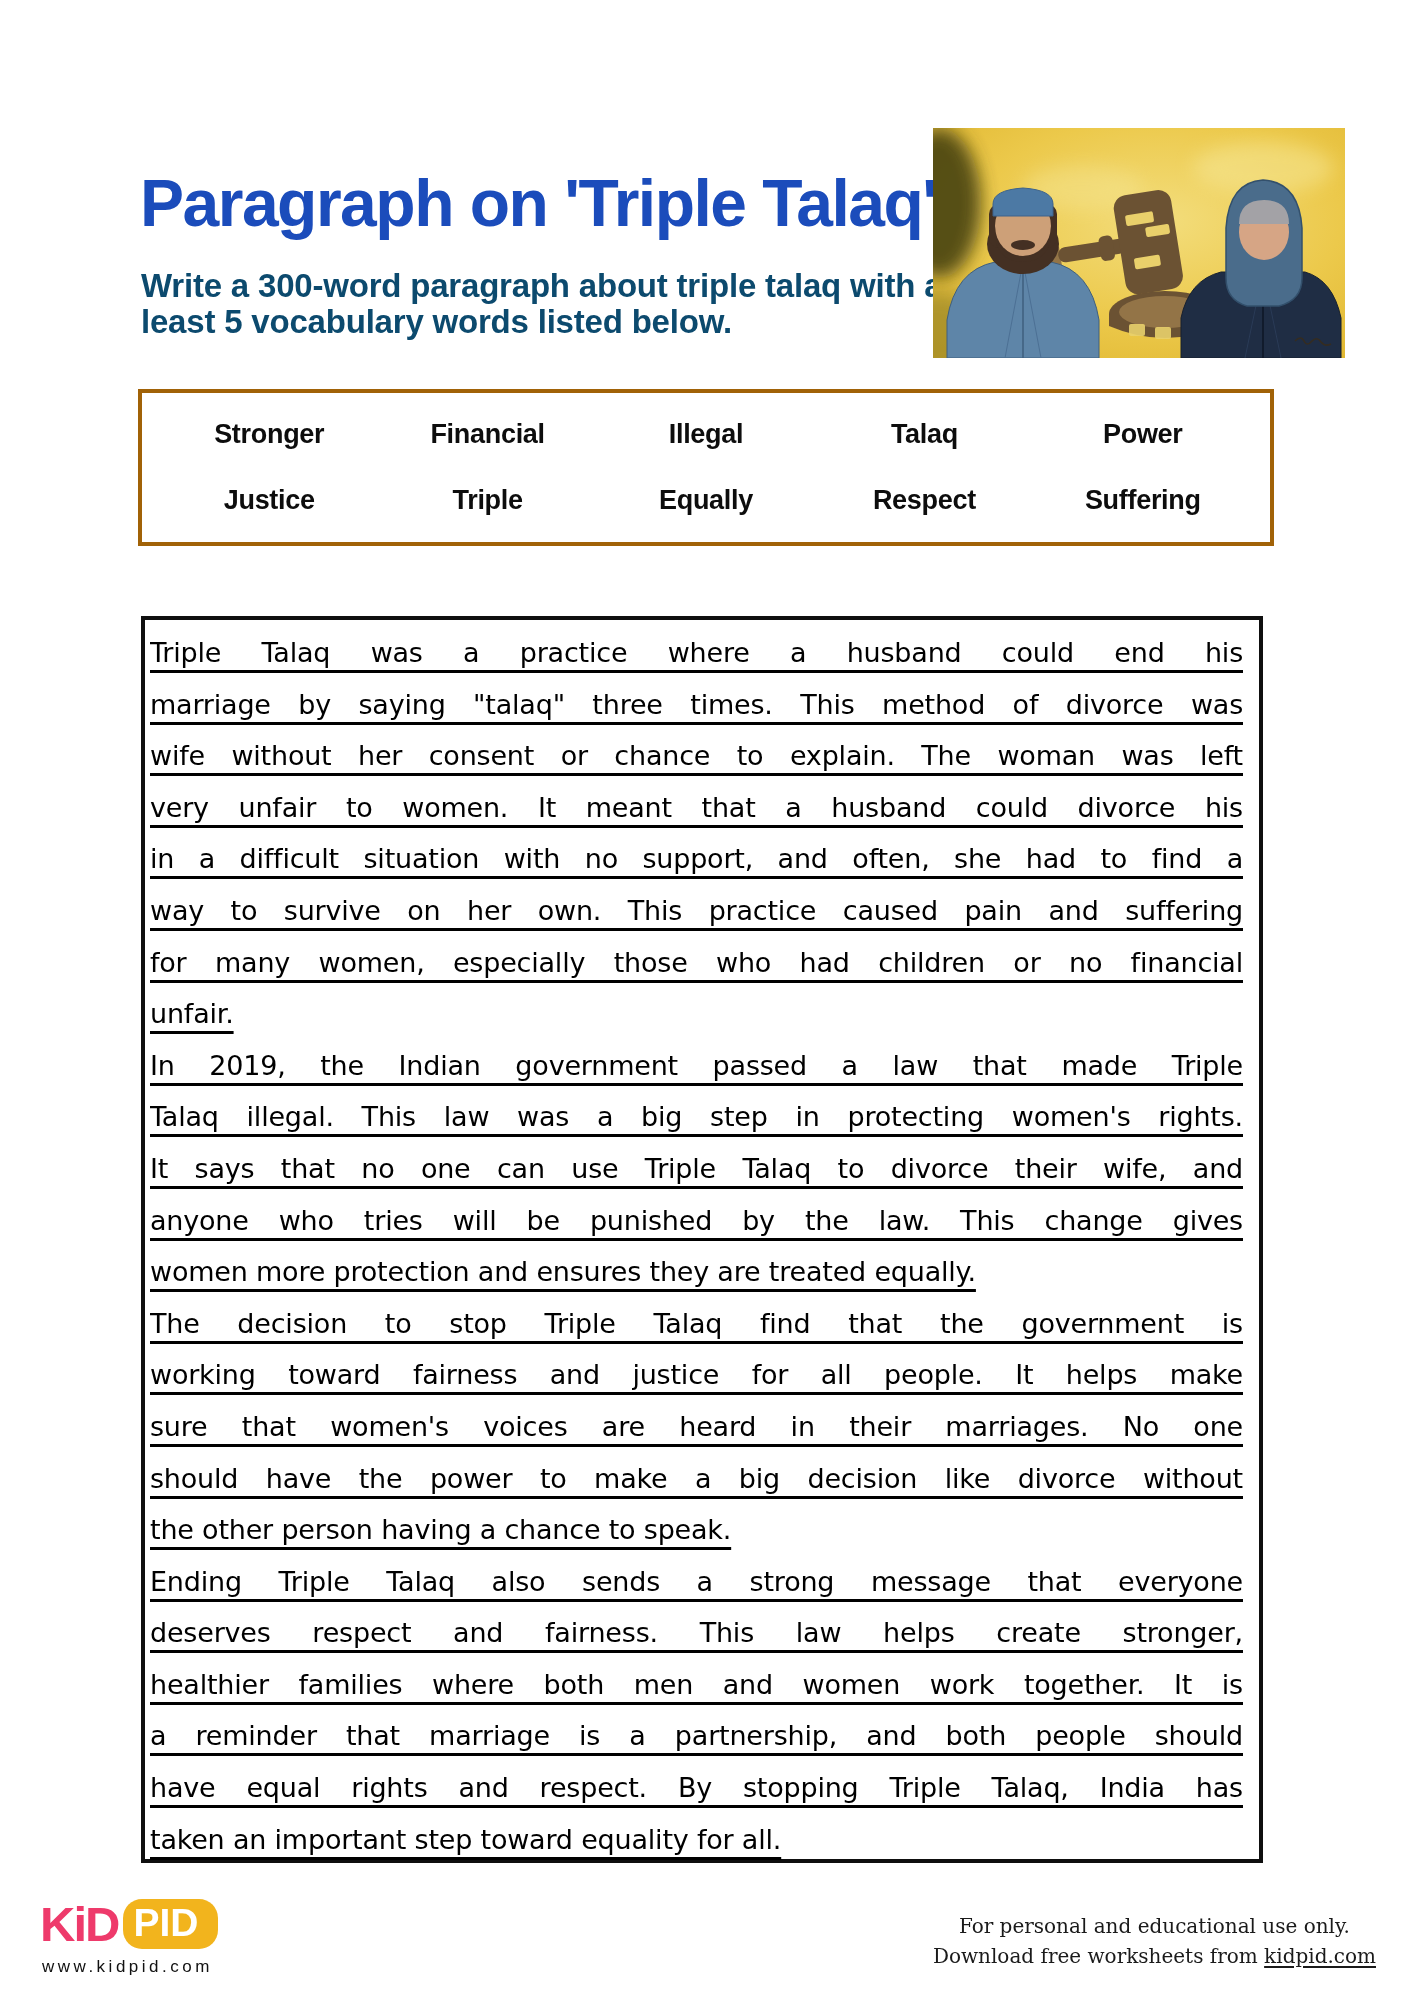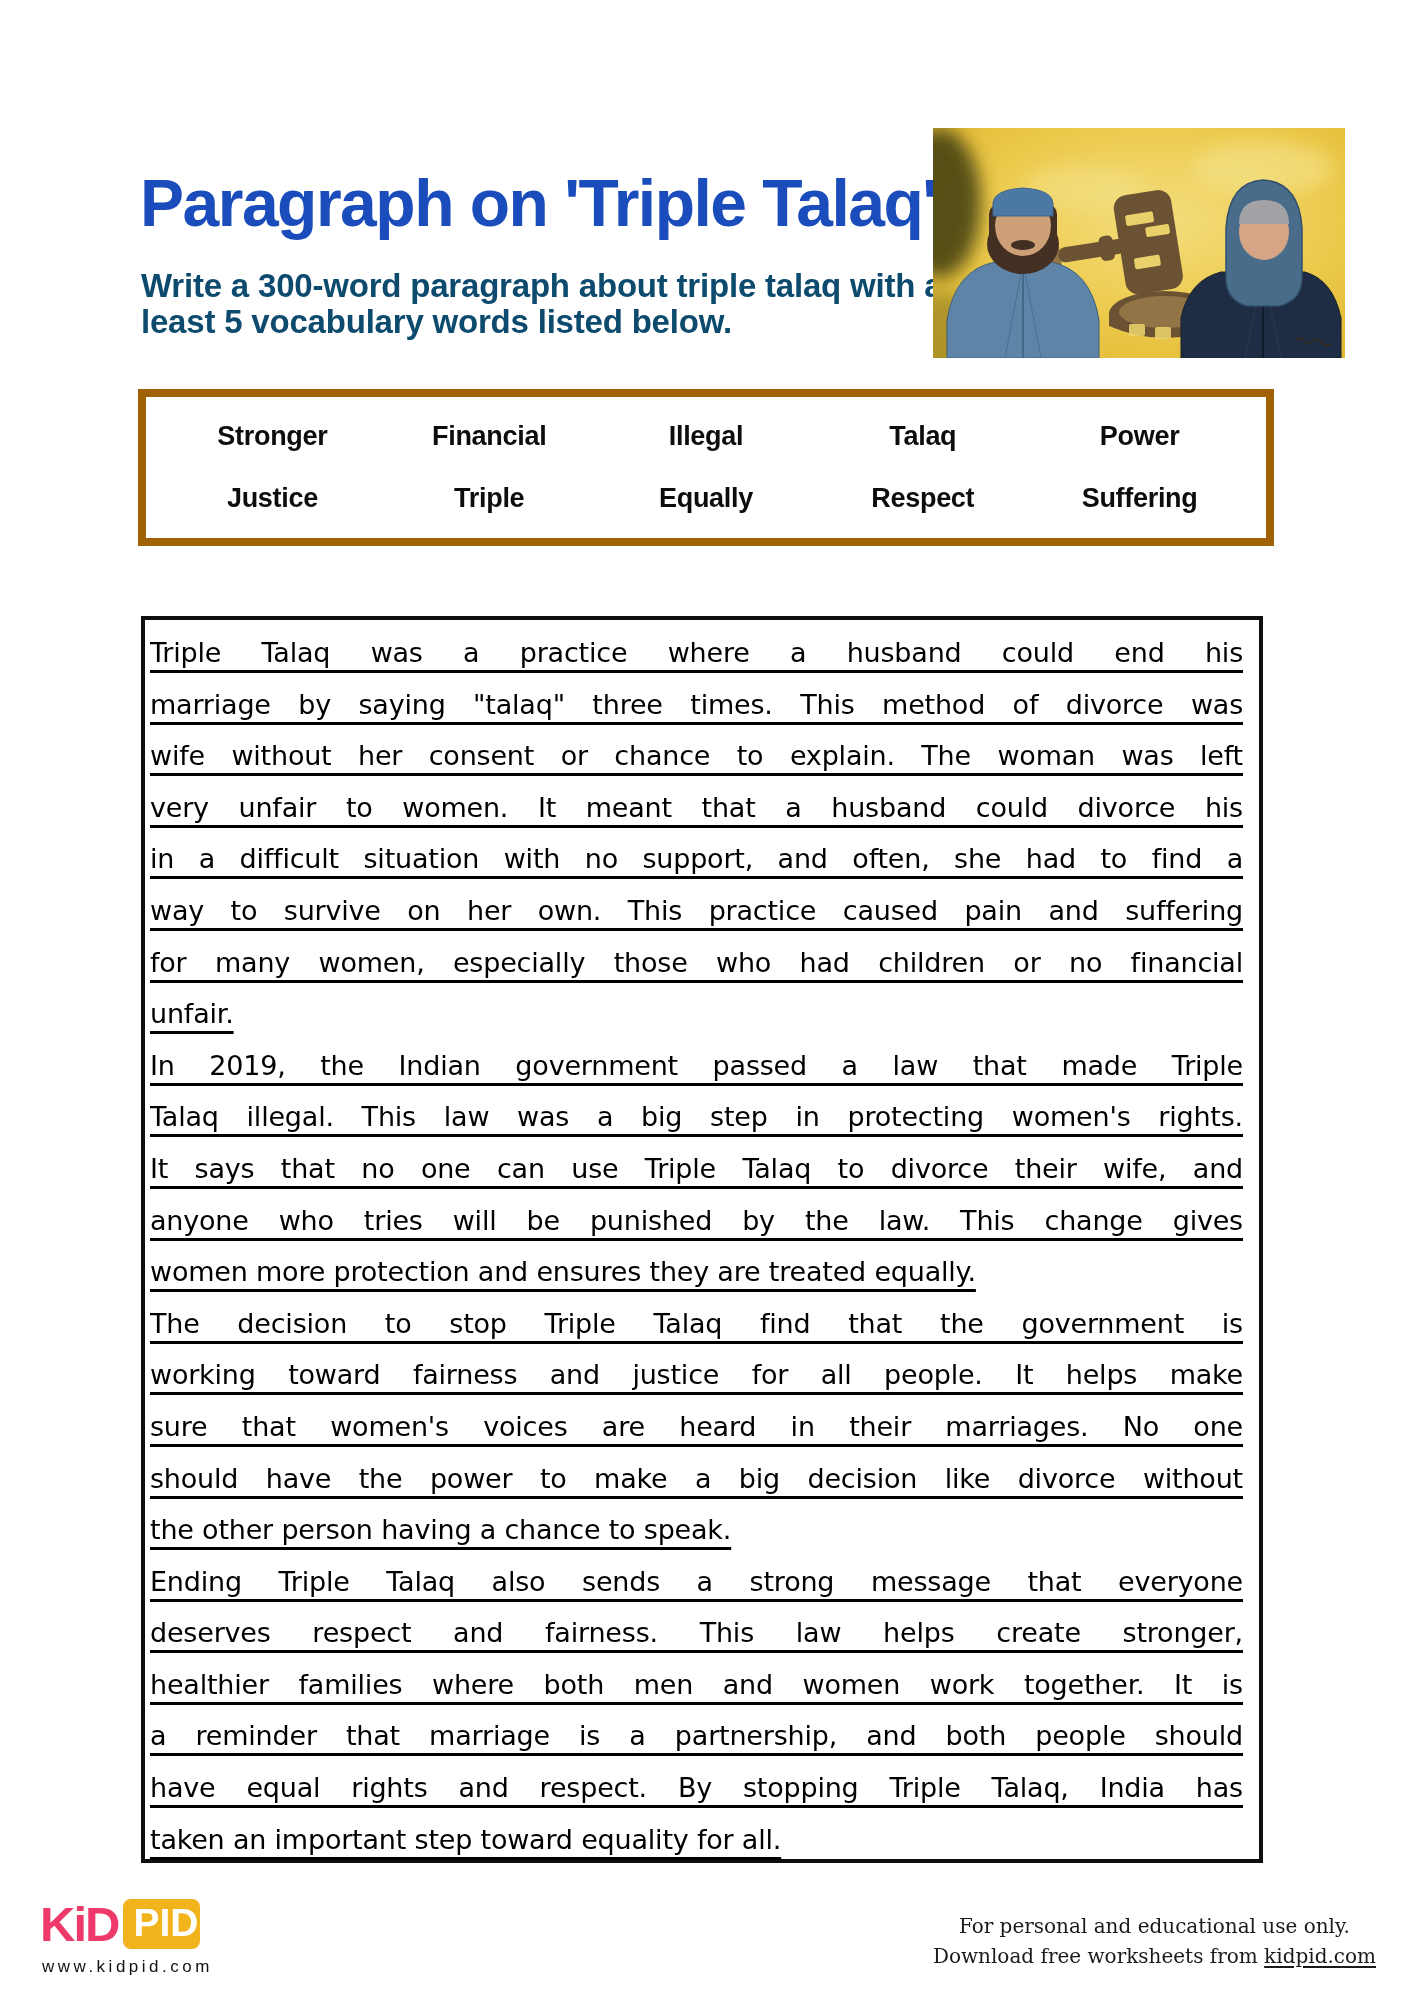--- a/index.html
+++ b/index.html
@@ -20,21 +20,21 @@
     line-height:36px; letter-spacing:-0.2px;margin-top:15px;
   }
   
   .illus {
     position:absolute; left:933px; top:128px; width:412px; height:230px;
   }
   .illus svg { display:block; width:100%; height:100%; }
   
   .vocab {
     position:absolute; left:138px; top:389px; width:1136px; height:157px;
-    border:8px solid #a16207;
+    border:4px solid #a16207;
     display:grid; grid-template-columns:repeat(5,1fr); grid-template-rows:1fr 1fr;
     align-items:center; justify-items:center; padding:8px 18px;
   }
   .vocab-word {
     font-size:27px; font-weight:bold; color:#0d0d0d; letter-spacing:-0.3px;
   }
   
   .essay {
     position:absolute; left:141px; top:616px; width:1122px; height:1247px;
     border:4px solid #0f0f0f; padding:7px 16px 0 5px;
@@ -55,21 +55,21 @@
   .logo {
     position:absolute; left:40px; top:1896px; display:flex; align-items:center;
     white-space:nowrap;
   }
   .logo-kid {
     font-size:49px; font-weight:bold; letter-spacing:-2px; color:#ee3a6b;
   }
   .logo-pid {
     margin-left:5px; background:#f2b41d; color:#ffffff;
     font-size:39px; font-weight:bold; letter-spacing:0px;
-    padding:2px 2px 4px 10px; border-radius:8px;
+    padding:2px 20px 4px 10px; border-radius:19px;
   }
   .site {
     position:absolute; left:42px; top:1957px;
     font-size:17px; letter-spacing:3.5px; color:#111;
   }
   .note {
     position:absolute; right:38px; top:1894px; text-align:center;
     font-family:"DejaVu Serif", serif; font-size:20px; color:#1a1a1a;
     line-height:30px;
     margin-top:17px;

